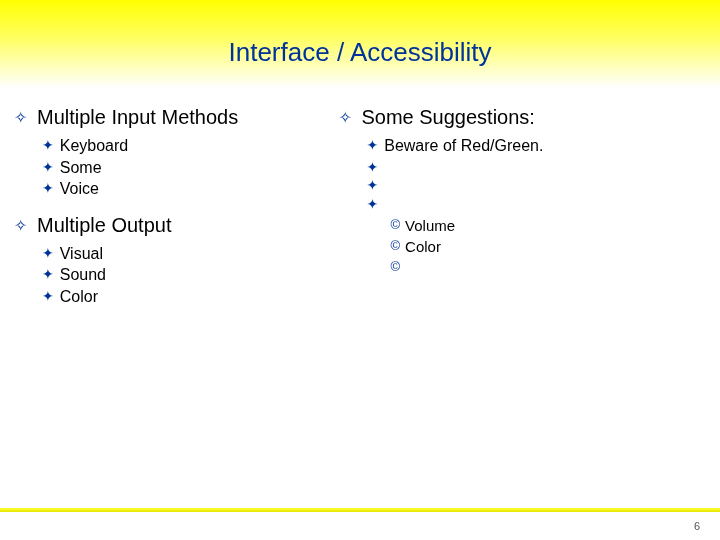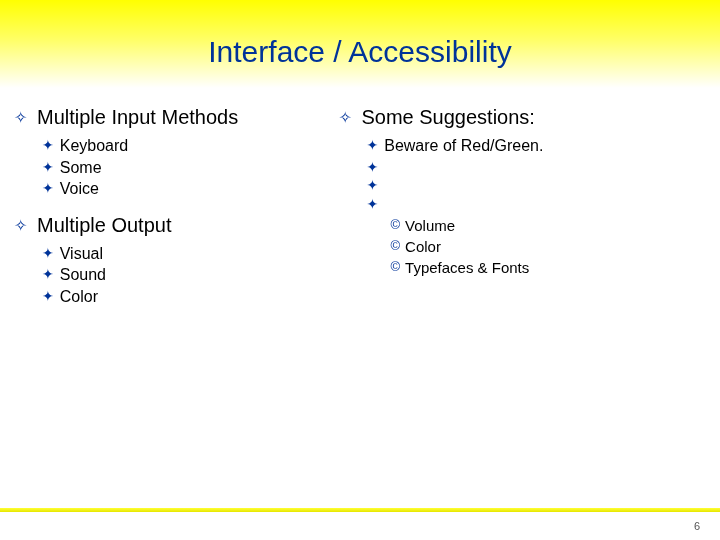--- a/index.html
+++ b/index.html
@@ -7,21 +7,21 @@
   .slide { width: 720px; height: 540px; position: relative; background: #fff; }
   .title-band {
     width: 100%;
     height: 88px;
     background: linear-gradient(to bottom, #ffff00 0%, #ffff66 45%, #ffffff 100%);
     display: flex;
     align-items: center;
     justify-content: center;
   }
   .title {
-    font-size: 30px;
+    font-size: 26px;
     color: #003399;
     font-weight: normal;
     margin-top: 16px;
   }
   .body {
     display: flex;
     padding: 16px 30px 0 14px;
   }
   .col { flex: 1; }
   .col.left { flex: 0 0 48%; }
@@ -127,21 +127,20 @@
           <div class="lvl3">
               <span class="bullet">©</span>
               <span>Volume</span>
             </div>
           <div class="lvl3">
               <span class="bullet">©</span>
               <span>Color</span>
             </div>
           <div class="lvl3">
               <span class="bullet">©</span>
-              <span>Typefaces &amp; Fonts</span>
             </div>
         </div>
       </div>
 
     </div>
 
   </div>
 
   <div class="footer-bar"></div>
   <div class="page-num">6</div>

